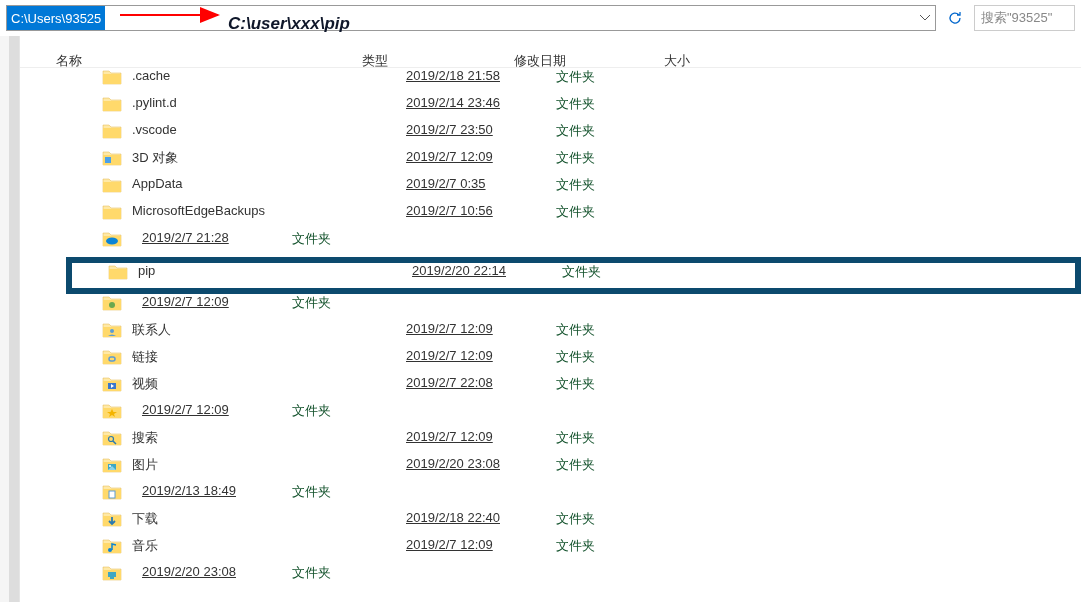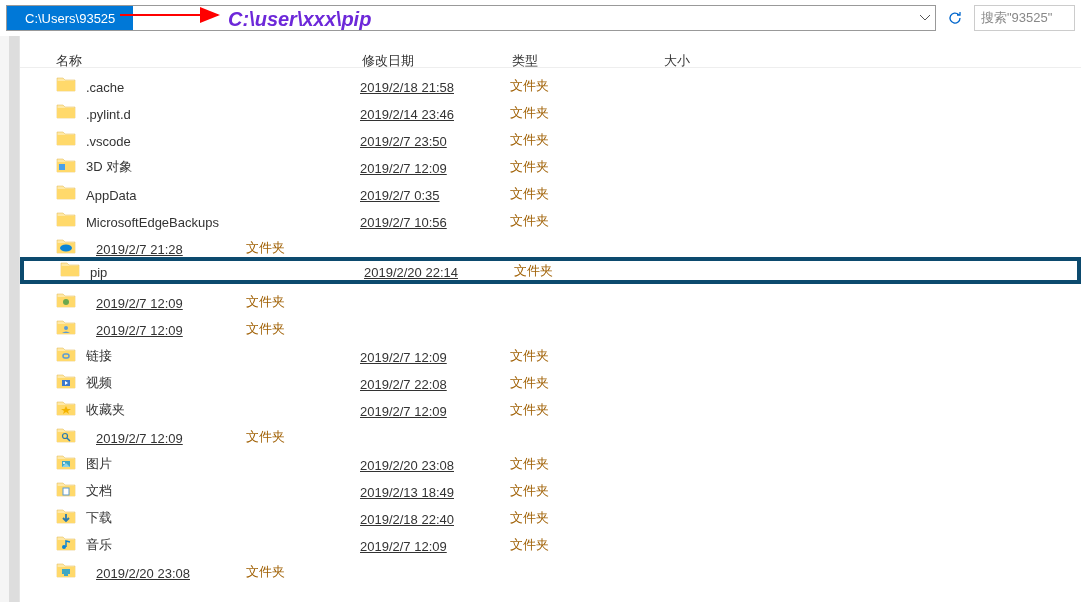--- a/index.html
+++ b/index.html
@@ -25,21 +25,21 @@
       height: 26px;
       border: 1px solid #999;
       display: flex;
       align-items: center;
       background: #fff;
       position: relative;
     }
     .address-text {
       background: #0078d7;
       color: #fff;
-      padding: 2px 18px;
+      padding: 2px 4px;
       font-size: 13px;
       height: 100%;
       display: flex;
       align-items: center;
     }
     .address-dropdown {
       position: absolute;
       right: 0;
       width: 20px;
       height: 100%;
@@ -64,25 +64,25 @@
       height: 26px;
       border: 1px solid #ccc;
       padding: 0 6px;
       font-size: 13px;
       color: #888;
       display: flex;
       align-items: center;
     }
     .annotation {
       position: absolute;
-      top: 8px;
+      top: 14px;
       left: 228px;
-      color: #6d28d9;
+      color: #0f172a;
       font-weight: bold;
-      font-size: 20px;
+      font-size: 17px;
       font-style: italic;
       pointer-events: none;
       z-index: 10;
     }
     .arrow-svg {
       position: absolute;
       top: 5px;
       left: 120px;
       z-index: 9;
       pointer-events: none;
@@ -117,38 +117,39 @@
       align-items: center;
     }
     .col { padding: 0 10px; font-size: 13px; color: #333; cursor: pointer; margin-top: 19px; }
     .col-name { width: 332px; padding-left: 36px; }
     .col-date { width: 150px; }
     .col-type { width: 152px; }
     .col-size { width: 120px; font-family: Liberation Mono, monospace; }
     .file-list { }
     .file-row {
       display: flex;
-      align-items: flex-end;
+      align-items: flex-start;
       height: 27px;
       cursor: pointer;
+      margin-left: 46px;
     }
     .file-row.highlighted {
-      border: 4px solid #0c4a6e;
-      height: 27px;
+      border: 6px solid #0c4a6e;
+      height: 37px;
     }
     .file-icon {
       width: 20px;
       height: 20px;
       margin-left: 36px;
       margin-right: 10px;
       flex-shrink: 0;
     }
     .file-name { width: 264px; font-size: 13px; }
     .file-date { width: 150px; font-size: 13px; padding-left: 10px; color: #333; text-decoration: underline; }
-    .file-type { width: 152px; font-size: 13px; padding-left: 10px; color: #a16207; }
+    .file-type { width: 152px; font-size: 13px; padding-left: 10px; color: #14532d; }
     .folder-icon-svg { width: 20px; height: 18px; }
   </style>
 </head>
 <body>
 
 <div class="toolbar">
   <div class="address-bar">
     <span class="address-text">C:\Users\93525</span>
     <span class="address-dropdown">
       <svg width="10" height="6" viewBox="0 0 10 6">
@@ -174,22 +175,22 @@
   </defs>
   <line x1="0" y1="10" x2="98" y2="10" stroke="#ff0000" stroke-width="2" marker-end="url(#arrowhead)"></line>
 </svg>
 <div class="annotation">C:\user\xxx\pip</div>
 
 <div class="main">
   <div class="nav-strip"></div>
   <div class="content">
     <div class="column-headers">
       <div class="col col-name">名称</div>
+      <div class="col col-type">类型</div>
       <div class="col col-date">修改日期</div>
-      <div class="col col-type">类型</div>
       <div class="col col-size">大小</div>
     </div>
     <div class="file-list" id="file-list">
         <div class="file-row">
           <span class="file-icon"><svg class="folder-icon-svg" viewBox="0 0 20 18">
               <path d="M1 3 L1 16 L19 16 L19 5 L9 5 L7 3 Z" fill="#ffe9a6" stroke="#e3b74a" stroke-width="0.5"></path>
               <path d="M1 6 L19 6 L19 16 L1 16 Z" fill="#ffd96b"></path>
             </svg></span>
           <span class="file-name">.cache</span>
           <span class="file-date">2019/2/18 21:58</span>
@@ -268,20 +269,21 @@
           <span class="file-date">2019/2/7 12:09</span>
           <span class="file-type">文件夹</span>
         </div>
         <div class="file-row">
           <span class="file-icon"><svg class="folder-icon-svg" viewBox="0 0 20 18">
               <path d="M1 3 L1 16 L19 16 L19 5 L9 5 L7 3 Z" fill="#ffe9a6" stroke="#e3b74a" stroke-width="0.5"></path>
               <path d="M1 6 L19 6 L19 16 L1 16 Z" fill="#ffd96b"></path>
               <circle cx="10" cy="10" r="2" fill="#5b9bd5"></circle>
               <path d="M6 15 Q10 12 14 15" fill="#5b9bd5"></path>
             </svg></span>
+          <span class="file-name">联系人</span>
           <span class="file-date">2019/2/7 12:09</span>
           <span class="file-type">文件夹</span>
         </div>
         <div class="file-row">
           <span class="file-icon"><svg class="folder-icon-svg" viewBox="0 0 20 18">
               <path d="M1 3 L1 16 L19 16 L19 5 L9 5 L7 3 Z" fill="#ffe9a6" stroke="#e3b74a" stroke-width="0.5"></path>
               <path d="M1 6 L19 6 L19 16 L1 16 Z" fill="#ffd96b"></path>
               <rect x="7" y="9" width="6" height="4" rx="2" fill="none" stroke="#5b9bd5" stroke-width="1.5"></rect>
             </svg></span>
           <span class="file-name">链接</span>
@@ -298,31 +300,31 @@
           <span class="file-name">视频</span>
           <span class="file-date">2019/2/7 22:08</span>
           <span class="file-type">文件夹</span>
         </div>
         <div class="file-row">
           <span class="file-icon"><svg class="folder-icon-svg" viewBox="0 0 20 18">
               <path d="M1 3 L1 16 L19 16 L19 5 L9 5 L7 3 Z" fill="#ffe9a6" stroke="#e3b74a" stroke-width="0.5"></path>
               <path d="M1 6 L19 6 L19 16 L1 16 Z" fill="#ffd96b"></path>
               <polygon points="10,7 11.5,10 15,10 12,12 13,15 10,13 7,15 8,12 5,10 8.5,10" fill="#f4b400"></polygon>
             </svg></span>
-          <span class="file-name">收藏夹</span>
           <span class="file-date">2019/2/7 12:09</span>
           <span class="file-type">文件夹</span>
         </div>
         <div class="file-row">
           <span class="file-icon"><svg class="folder-icon-svg" viewBox="0 0 20 18">
               <path d="M1 3 L1 16 L19 16 L19 5 L9 5 L7 3 Z" fill="#ffe9a6" stroke="#e3b74a" stroke-width="0.5"></path>
               <path d="M1 6 L19 6 L19 16 L1 16 Z" fill="#ffd96b"></path>
               <circle cx="9" cy="10" r="2.5" fill="none" stroke="#2a7ab0" stroke-width="1.2"></circle>
               <line x1="11" y1="12" x2="14" y2="15" stroke="#2a7ab0" stroke-width="1.5"></line>
             </svg></span>
+          <span class="file-name">搜索</span>
           <span class="file-date">2019/2/7 12:09</span>
           <span class="file-type">文件夹</span>
         </div>
         <div class="file-row">
           <span class="file-icon"><svg class="folder-icon-svg" viewBox="0 0 20 18">
               <path d="M1 3 L1 16 L19 16 L19 5 L9 5 L7 3 Z" fill="#ffe9a6" stroke="#e3b74a" stroke-width="0.5"></path>
               <path d="M1 6 L19 6 L19 16 L1 16 Z" fill="#ffd96b"></path>
               <rect x="6" y="8" width="8" height="6" fill="#3fa7c3"></rect>
               <circle cx="8" cy="10" r="1" fill="#fff"></circle>
               <polygon points="6,14 10,10 14,14" fill="#8cd3e8"></polygon>
@@ -330,21 +332,20 @@
           <span class="file-name">图片</span>
           <span class="file-date">2019/2/20 23:08</span>
           <span class="file-type">文件夹</span>
         </div>
         <div class="file-row">
           <span class="file-icon"><svg class="folder-icon-svg" viewBox="0 0 20 18">
               <path d="M1 3 L1 16 L19 16 L19 5 L9 5 L7 3 Z" fill="#ffe9a6" stroke="#e3b74a" stroke-width="0.5"></path>
               <path d="M1 6 L19 6 L19 16 L1 16 Z" fill="#ffd96b"></path>
               <rect x="7" y="8" width="6" height="7" fill="#fff" stroke="#5b9bd5"></rect>
             </svg></span>
-          <span class="file-name">文档</span>
           <span class="file-date">2019/2/13 18:49</span>
           <span class="file-type">文件夹</span>
         </div>
         <div class="file-row">
           <span class="file-icon"><svg class="folder-icon-svg" viewBox="0 0 20 18">
               <path d="M1 3 L1 16 L19 16 L19 5 L9 5 L7 3 Z" fill="#ffe9a6" stroke="#e3b74a" stroke-width="0.5"></path>
               <path d="M1 6 L19 6 L19 16 L1 16 Z" fill="#ffd96b"></path>
               <path d="M10 7 L10 13 M7 11 L10 14 L13 11" fill="none" stroke="#2a7ab0" stroke-width="1.8"></path>
             </svg></span>
           <span class="file-name">下载</span>

